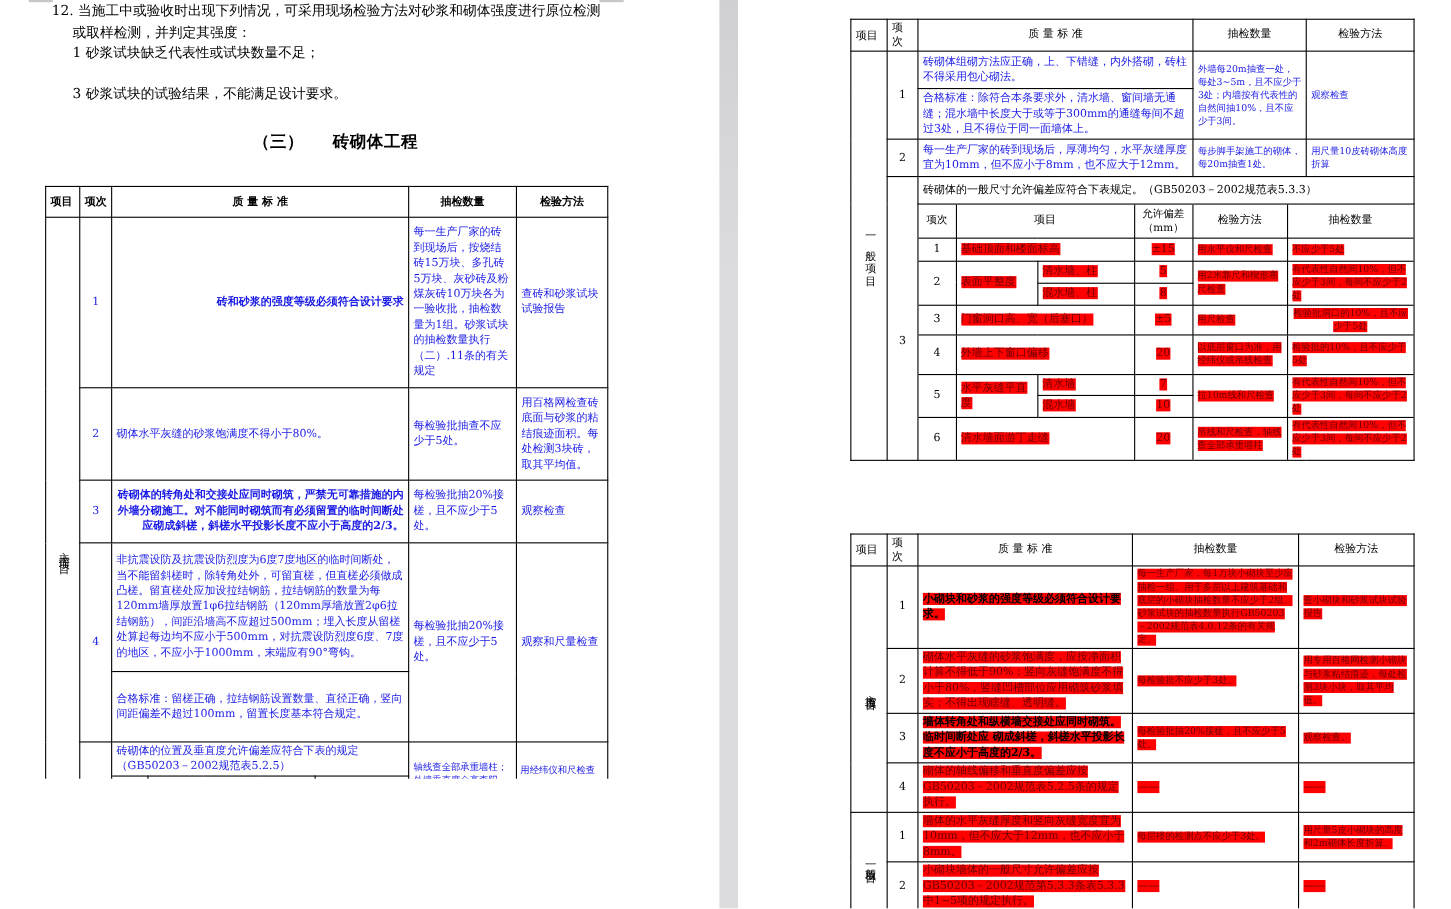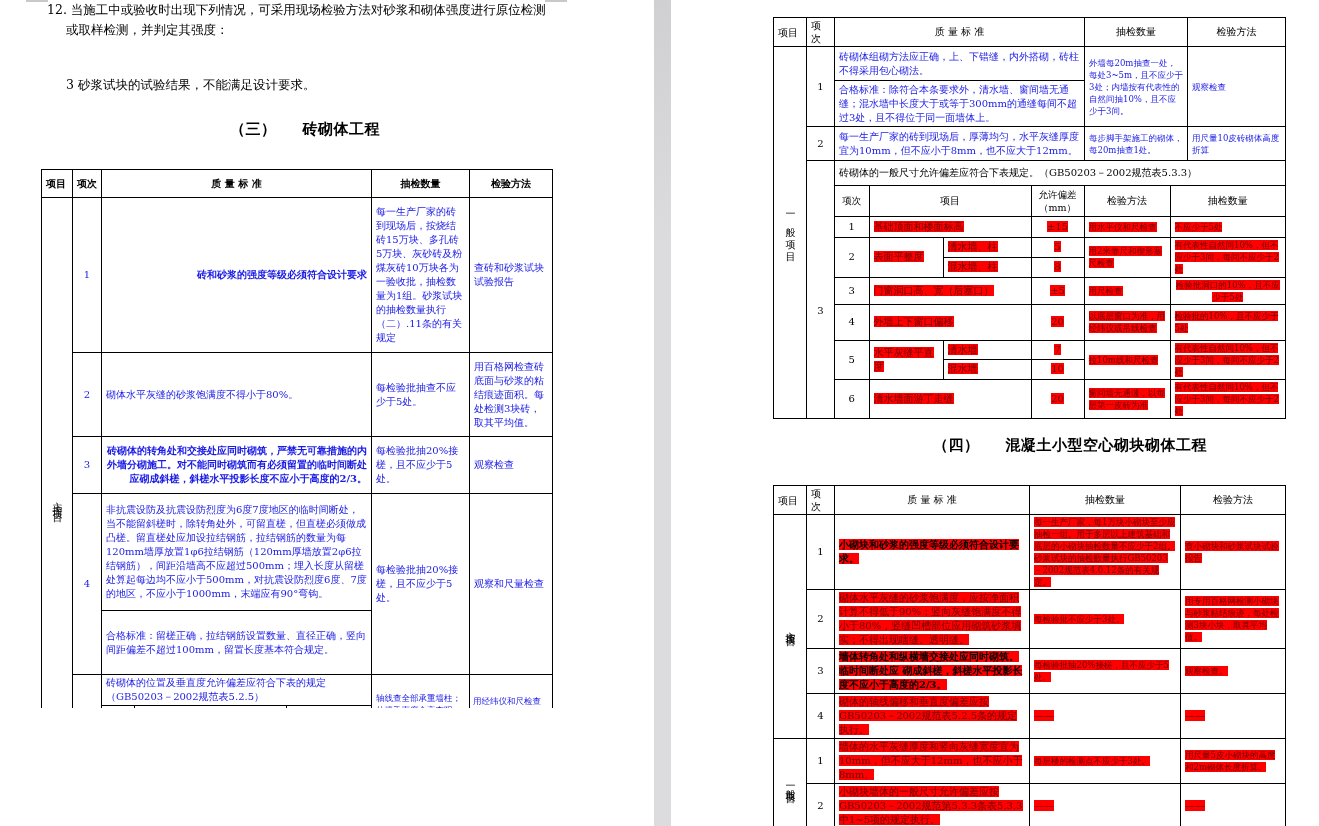--- a/index.html
+++ b/index.html
@@ -33,20 +33,21 @@
 </style>
 </head>
 <body>
 
 <div class="page-left">
   <div class="corner-tick" style="left:26px;"></div>
   <div class="corner-tick" style="left:545px;"></div>
 
   <div class="para" style="left:47px; top:0px;">12. 当施工中或验收时出现下列情况，可采用现场检验方法对砂浆和砌体强度进行原位检测</div>
   <div class="para" style="left:66px; top:20px;">或取样检测，并判定其强度：</div>
+  <div class="para" style="left:66px; top:38px;">1  砂浆试块缺乏代表性或试块数量不足；</div>
   <div class="para" style="left:66px; top:75px;">3  砂浆试块的试验结果，不能满足设计要求。</div>
 
   <div class="sec-title" style="left:230px; top:120px;">
     <span class="num">（三）</span><span>砖砌体工程</span>
   </div>
 
   <table style="left:41px; top:169px; width:511px;">
     <colgroup>
       <col style="width:31px">
         <col style="width:29px">
@@ -242,33 +243,30 @@
             <td rowspan="2" class="tiny" style="border-right:0;"><span class="hl">有代表性自然间10%，但不应少于3间，每间不应少于2处</span></td>
           </tr>
           <tr style="height:19px;">
             <td><span class="hl">混水墙</span></td>
             <td class="center"><span class="hl">10</span></td>
           </tr>
           <tr style="height:34px;">
             <td class="center" style="border-left:0; border-bottom:0;">6</td>
             <td colspan="2" style="border-bottom:0;"><span class="hl">清水墙面游丁走缝</span></td>
             <td class="center" style="border-bottom:0;"><span class="hl">20</span></td>
-            <td class="tiny" style="border-bottom:0;"><span class="hl">窗间墙无通缝，以每层第一皮砖为准</span></td>
+            <td class="tiny" style="border-bottom:0;"><span class="hl">吊线和尺检查，轴线查全部承重墙柱</span></td>
             <td class="tiny" style="border-right:0; border-bottom:0;"><span class="hl">有代表性自然间10%，但不应少于3间，每间不应少于2处</span></td>
           </tr>
         </tbody>
             </table>
       </td>
     </tr>
   </tbody>
     </table>
 
-  <div class="sec-title" style="left:262px; top:436px;">
-    <span class="num">（四）</span><span>混凝土小型空心砌块砌体工程</span>
-  </div>
 
   <table style="left:102px; top:485px; width:512px;">
     <colgroup>
       <col style="width:33px">
         <col style="width:28px">
         <col style="width:195px">
         <col style="width:151px">
         <col style="width:105px">
     </colgroup>
     <tbody>

